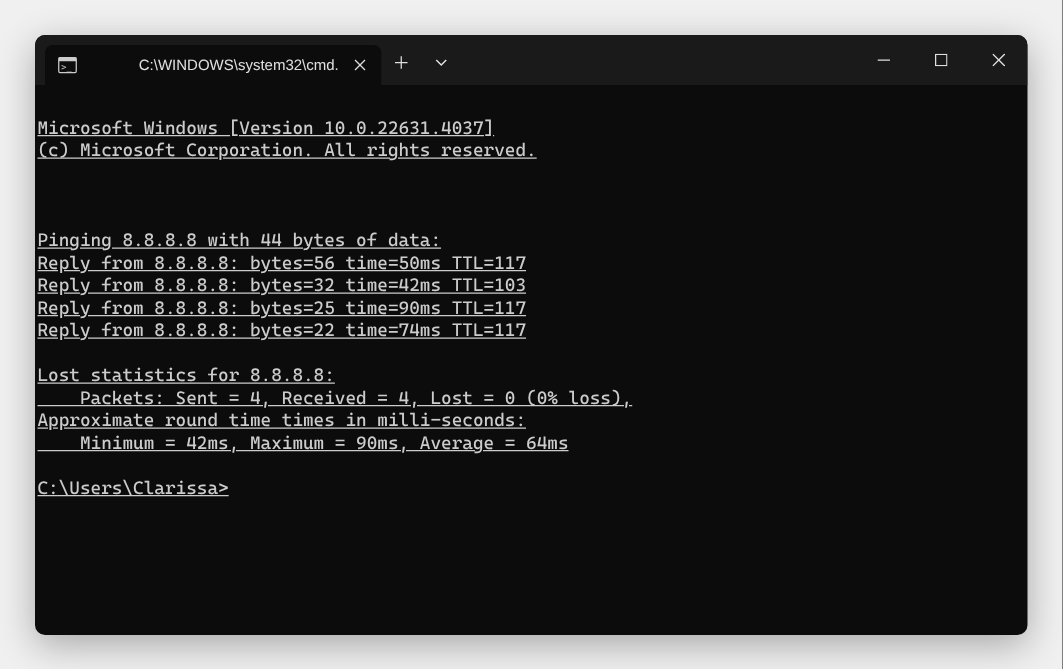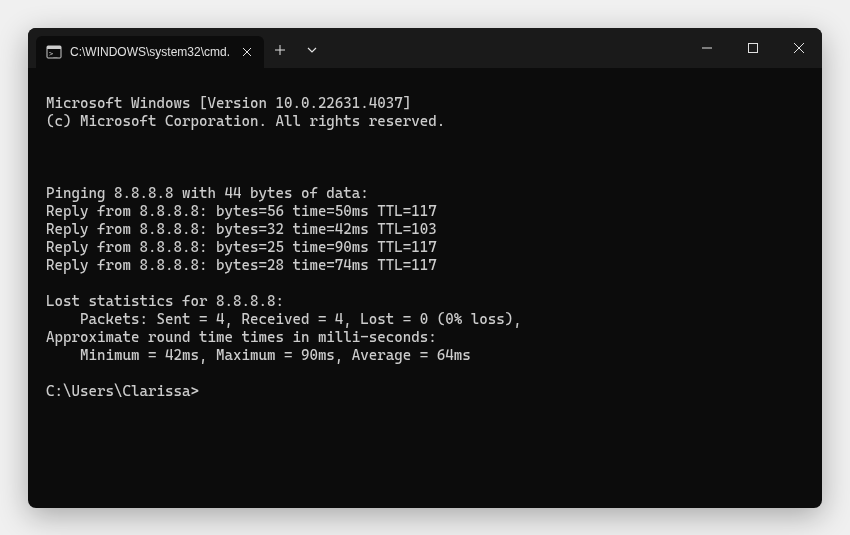--- a/index.html
+++ b/index.html
@@ -48,20 +48,21 @@
       display: flex;
       align-items: center;
       justify-content: center;
     }
     .tab-title {
       color: #e0e0e0;
       font-size: 12px;
       flex: 1;
       white-space: nowrap;
       overflow: hidden;
+      margin-left: 41px;
     }
     .tab-close {
       width: 18px;
       height: 18px;
       display: flex;
       align-items: center;
       justify-content: center;
       color: #e0e0e0;
       font-size: 13px;
       cursor: pointer;
@@ -88,27 +89,28 @@
       width: 46px;
       height: 40px;
       display: flex;
       align-items: center;
       justify-content: center;
       color: #e0e0e0;
       cursor: pointer;
     }
     .terminal-content {
       flex: 1;
-      padding: 8px 18px;
+      padding: 8px 2px;
       font-family: 'Cascadia Mono', 'Consolas', monospace;
       font-size: 14.5px;
       line-height: 18px;
       color: #cccccc;
       white-space: pre;
       overflow: hidden;
+      text-decoration: underline;
     }
     .highlight-box {
       border: 2.5px solid #f0a020;
       padding: 0 2px;
       display: inline-block;
     }
     .prompt-line {
       display: block;
     }
     .blank-line {
@@ -168,19 +170,19 @@
   </div>
 
   <div class="terminal-content">
 <span>Microsoft Windows [Version 10.0.22631.4037]</span>
 <span>(c) Microsoft Corporation. All rights reserved.</span>
 <div class="blank-line"></div>
 <div class="blank-line"></div><span>Pinging 8.8.8.8 with 44 bytes of data:</span>
 <span>Reply from 8.8.8.8: bytes=56 time=50ms TTL=117</span>
 <span>Reply from 8.8.8.8: bytes=32 time=42ms TTL=103</span>
 <span>Reply from 8.8.8.8: bytes=25 time=90ms TTL=117</span>
-<span>Reply from 8.8.8.8: bytes=28 time=74ms TTL=117</span>
+<span>Reply from 8.8.8.8: bytes=22 time=74ms TTL=117</span>
 <div class="blank-line"></div><span>Lost statistics for 8.8.8.8:</span>
 <span>    Packets: Sent = 4, Received = 4, Lost = 0 (0% loss),</span>
 <span>Approximate round time times in milli-seconds:</span>
 <span>    Minimum = 42ms, Maximum = 90ms, Average = 64ms</span>
 <div class="blank-line"></div><span>C:\Users\Clarissa&gt;</span></div>
 </div>
 
 </body></html>

